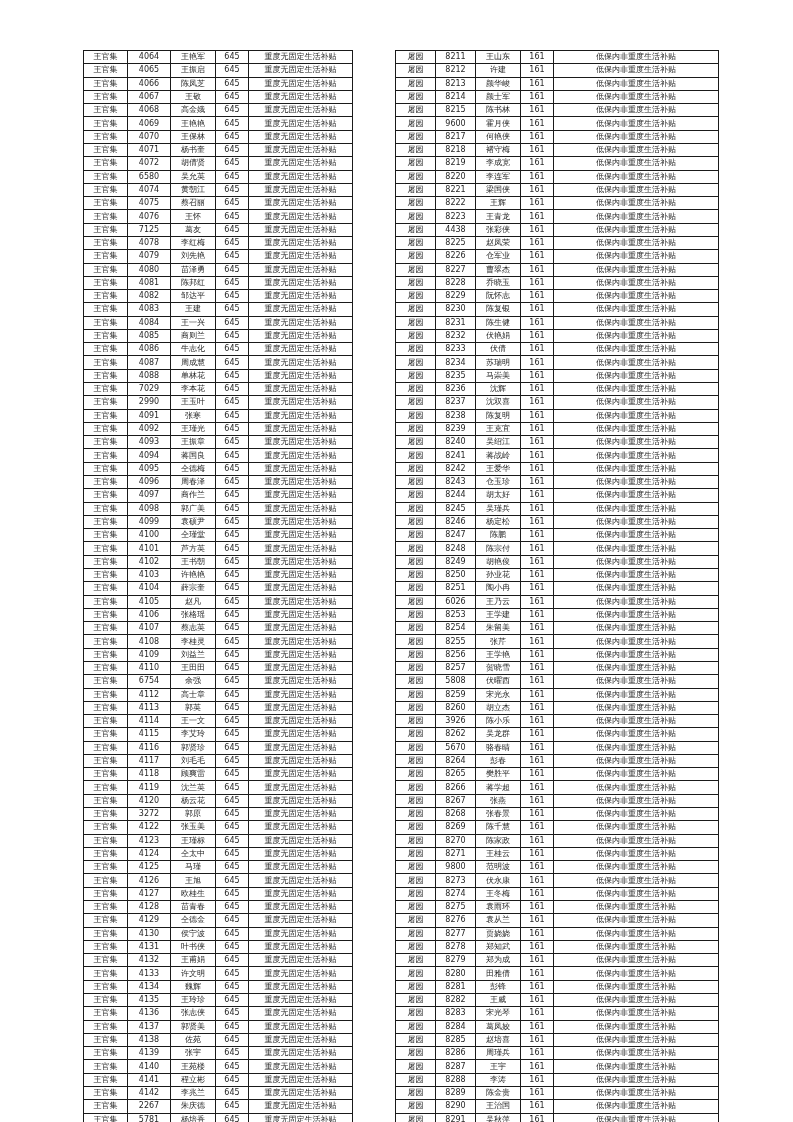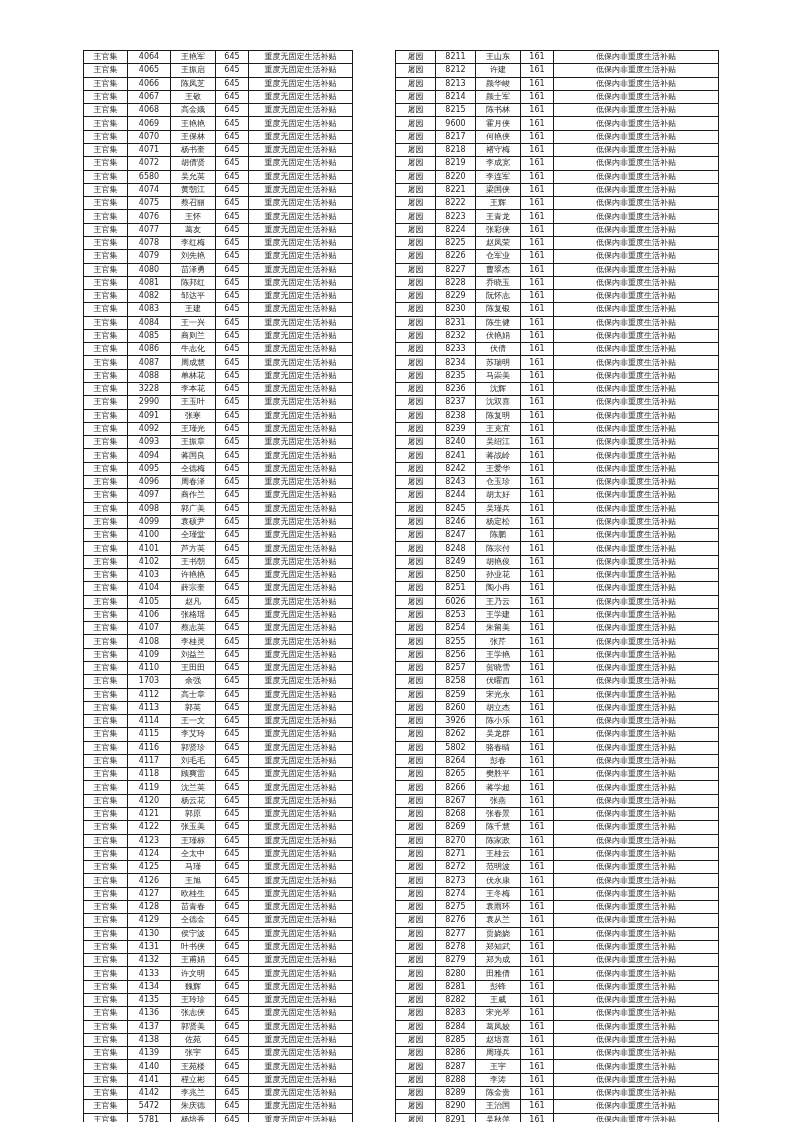--- a/index.html
+++ b/index.html
@@ -145,21 +145,21 @@
         </tr>
         <tr>
           <td>王官集</td>
           <td>4076</td>
           <td>王怀</td>
           <td>645</td>
           <td>重度无固定生活补贴</td>
         </tr>
         <tr>
           <td>王官集</td>
-          <td>4077</td>
+          <td>7125</td>
           <td>葛友</td>
           <td>645</td>
           <td>重度无固定生活补贴</td>
         </tr>
         <tr>
           <td>王官集</td>
           <td>4078</td>
           <td>李红梅</td>
           <td>645</td>
           <td>重度无固定生活补贴</td>
@@ -229,21 +229,21 @@
         </tr>
         <tr>
           <td>王官集</td>
           <td>4088</td>
           <td>单林花</td>
           <td>645</td>
           <td>重度无固定生活补贴</td>
         </tr>
         <tr>
           <td>王官集</td>
-          <td>3228</td>
+          <td>7029</td>
           <td>李本花</td>
           <td>645</td>
           <td>重度无固定生活补贴</td>
         </tr>
         <tr>
           <td>王官集</td>
           <td>2990</td>
           <td>王玉叶</td>
           <td>645</td>
           <td>重度无固定生活补贴</td>
@@ -383,21 +383,21 @@
         </tr>
         <tr>
           <td>王官集</td>
           <td>4110</td>
           <td>王田田</td>
           <td>645</td>
           <td>重度无固定生活补贴</td>
         </tr>
         <tr>
           <td>王官集</td>
-          <td>1703</td>
+          <td>6754</td>
           <td>余强</td>
           <td>645</td>
           <td>重度无固定生活补贴</td>
         </tr>
         <tr>
           <td>王官集</td>
           <td>4112</td>
           <td>高士章</td>
           <td>645</td>
           <td>重度无固定生活补贴</td>
@@ -453,21 +453,21 @@
         </tr>
         <tr>
           <td>王官集</td>
           <td>4120</td>
           <td>杨云花</td>
           <td>645</td>
           <td>重度无固定生活补贴</td>
         </tr>
         <tr>
           <td>王官集</td>
-          <td>4121</td>
+          <td>3272</td>
           <td>郭原</td>
           <td>645</td>
           <td>重度无固定生活补贴</td>
         </tr>
         <tr>
           <td>王官集</td>
           <td>4122</td>
           <td>张玉美</td>
           <td>645</td>
           <td>重度无固定生活补贴</td>
@@ -607,21 +607,21 @@
         </tr>
         <tr>
           <td>王官集</td>
           <td>4142</td>
           <td>李兆兰</td>
           <td>645</td>
           <td>重度无固定生活补贴</td>
         </tr>
         <tr>
           <td>王官集</td>
-          <td>5472</td>
+          <td>2267</td>
           <td>朱庆德</td>
           <td>645</td>
           <td>重度无固定生活补贴</td>
         </tr>
         <tr>
           <td>王官集</td>
           <td>5781</td>
           <td>杨培香</td>
           <td>645</td>
           <td>重度无固定生活补贴</td>
@@ -738,21 +738,21 @@
         </tr>
         <tr>
           <td>屠园</td>
           <td>8223</td>
           <td>王青龙</td>
           <td>161</td>
           <td>低保内非重度生活补贴</td>
         </tr>
         <tr>
           <td>屠园</td>
-          <td>8224</td>
+          <td>4438</td>
           <td>张彩侠</td>
           <td>161</td>
           <td>低保内非重度生活补贴</td>
         </tr>
         <tr>
           <td>屠园</td>
           <td>8225</td>
           <td>赵凤荣</td>
           <td>161</td>
           <td>低保内非重度生活补贴</td>
@@ -976,21 +976,21 @@
         </tr>
         <tr>
           <td>屠园</td>
           <td>8257</td>
           <td>贺晓雪</td>
           <td>161</td>
           <td>低保内非重度生活补贴</td>
         </tr>
         <tr>
           <td>屠园</td>
-          <td>8258</td>
+          <td>5808</td>
           <td>伏曜西</td>
           <td>161</td>
           <td>低保内非重度生活补贴</td>
         </tr>
         <tr>
           <td>屠园</td>
           <td>8259</td>
           <td>宋光永</td>
           <td>161</td>
           <td>低保内非重度生活补贴</td>
@@ -1011,21 +1011,21 @@
         </tr>
         <tr>
           <td>屠园</td>
           <td>8262</td>
           <td>吴龙群</td>
           <td>161</td>
           <td>低保内非重度生活补贴</td>
         </tr>
         <tr>
           <td>屠园</td>
-          <td>5802</td>
+          <td>5670</td>
           <td>骆春晴</td>
           <td>161</td>
           <td>低保内非重度生活补贴</td>
         </tr>
         <tr>
           <td>屠园</td>
           <td>8264</td>
           <td>彭春</td>
           <td>161</td>
           <td>低保内非重度生活补贴</td>
@@ -1074,21 +1074,21 @@
         </tr>
         <tr>
           <td>屠园</td>
           <td>8271</td>
           <td>王桂云</td>
           <td>161</td>
           <td>低保内非重度生活补贴</td>
         </tr>
         <tr>
           <td>屠园</td>
-          <td>8272</td>
+          <td>9800</td>
           <td>范明波</td>
           <td>161</td>
           <td>低保内非重度生活补贴</td>
         </tr>
         <tr>
           <td>屠园</td>
           <td>8273</td>
           <td>伏永康</td>
           <td>161</td>
           <td>低保内非重度生活补贴</td>

